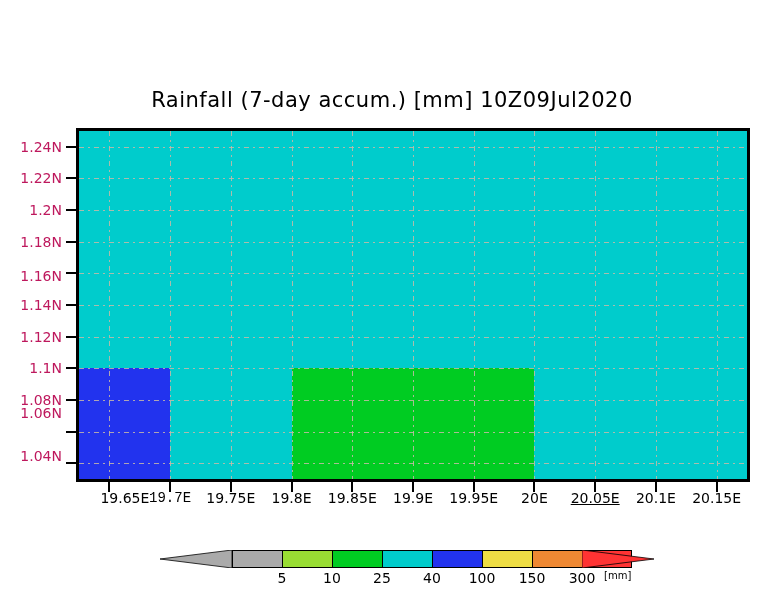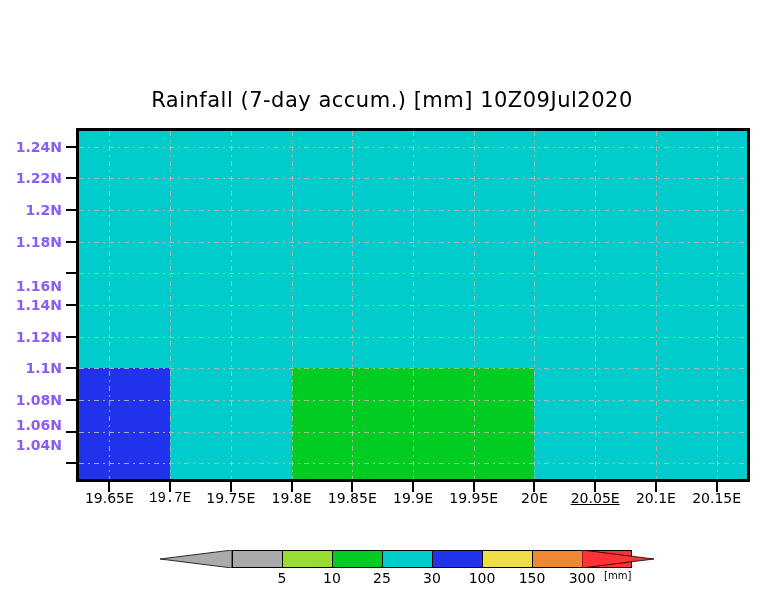--- a/index.html
+++ b/index.html
@@ -98,24 +98,23 @@
     height: 10px;
     background: #000000;
   }
 
   
   .ylabel {
     position: absolute;
     right: 722px;
     text-align: right;
     font-size: 14px;
-    color: #8b5cf6;
+    color: #be185d;
     white-space: pre;
     line-height: 14px;
-    font-weight: bold;
   }
   .xlabel {
     position: absolute;
     top: 490px;
     text-align: center;
     font-size: 14px;
     color: #000000;
     white-space: pre;
     line-height: 16px;
   }
@@ -216,35 +215,35 @@
   <div id="axes-layer">
       <div class="tick-y" style="top: 145.818px;"></div>
       <div class="ylabel" style="top: 139.818px;">1.24N</div>
       <div class="tick-y" style="top: 177.455px;"></div>
       <div class="ylabel" style="top: 171.455px;">1.22N</div>
       <div class="tick-y" style="top: 209.091px;"></div>
       <div class="ylabel" style="top: 203.091px;">1.2N</div>
       <div class="tick-y" style="top: 240.727px;"></div>
       <div class="ylabel" style="top: 234.727px;">1.18N</div>
       <div class="tick-y" style="top: 272.364px;"></div>
-      <div class="ylabel" style="top: 279px;">1.16N</div>
+      <div class="ylabel" style="top: 269px;">1.16N</div>
       <div class="tick-y" style="top: 304px;"></div>
       <div class="ylabel" style="top: 298px;">1.14N</div>
       <div class="tick-y" style="top: 335.636px;"></div>
       <div class="ylabel" style="top: 329.636px;">1.12N</div>
       <div class="tick-y" style="top: 367.273px;"></div>
       <div class="ylabel" style="top: 361.273px; text-align: right;">1.1N</div>
       <div class="tick-y" style="top: 398.909px;"></div>
       <div class="ylabel" style="top: 392.909px;">1.08N</div>
       <div class="tick-y" style="top: 430.545px;"></div>
-      <div class="ylabel" style="top: 418px;">1.06N</div>
+      <div class="ylabel" style="top: 406px;">1.06N</div>
       <div class="tick-y" style="top: 462.182px;"></div>
-      <div class="ylabel" style="top: 438px;">1.04N</div>
+      <div class="ylabel" style="top: 449px;">1.04N</div>
       <div class="tick-x" style="left: 108.364px;"></div>
-      <div class="xlabel" style="left: 69.3636px; width: 80px;">19.65E</div>
+      <div class="xlabel" style="left: 69.3636px; width: 80px; text-align: right;">19.65E</div>
       <div class="tick-x" style="left: 169.091px;"></div>
       <div class="xlabel" style="left: 130.091px; width: 80px; font-family: Liberation Mono, monospace;">19.7E</div>
       <div class="tick-x" style="left: 229.818px;"></div>
       <div class="xlabel" style="left: 190.818px; width: 80px;">19.75E</div>
       <div class="tick-x" style="left: 290.545px;"></div>
       <div class="xlabel" style="left: 251.545px; width: 80px;">19.8E</div>
       <div class="tick-x" style="left: 351.273px;"></div>
       <div class="xlabel" style="left: 312.273px; width: 80px;">19.85E</div>
       <div class="tick-x" style="left: 412px;"></div>
       <div class="xlabel" style="left: 373px; width: 80px;">19.9E</div>
@@ -274,19 +273,19 @@
         <div class="cb-seg" style="background: rgb(238, 136, 51);"></div>
         <div class="cb-seg" style="background: rgb(255, 51, 51);"></div>
       </div>
     <svg class="cb-arrow-right" viewBox="0 0 72 18" preserveAspectRatio="none">
       <polygon id="cb-arrow-right-poly" points="0,0 0,18 72,9" stroke="#000000" stroke-width="0.8" fill="#ff3333"></polygon>
     </svg>
     <div id="cb-unit">[mm]</div>
   <div class="cb-tick-label" style="left: 282px;">5</div>
       <div class="cb-tick-label" style="left: 332px;">10</div>
       <div class="cb-tick-label" style="left: 382px;">25</div>
-      <div class="cb-tick-label" style="left: 432px;">30</div>
+      <div class="cb-tick-label" style="left: 432px;">40</div>
       <div class="cb-tick-label" style="left: 482px;">100</div>
       <div class="cb-tick-label" style="left: 532px;">150</div>
       <div class="cb-tick-label" style="left: 582px;">300</div>
     </div>
 
 </div>
 
 </body></html>

